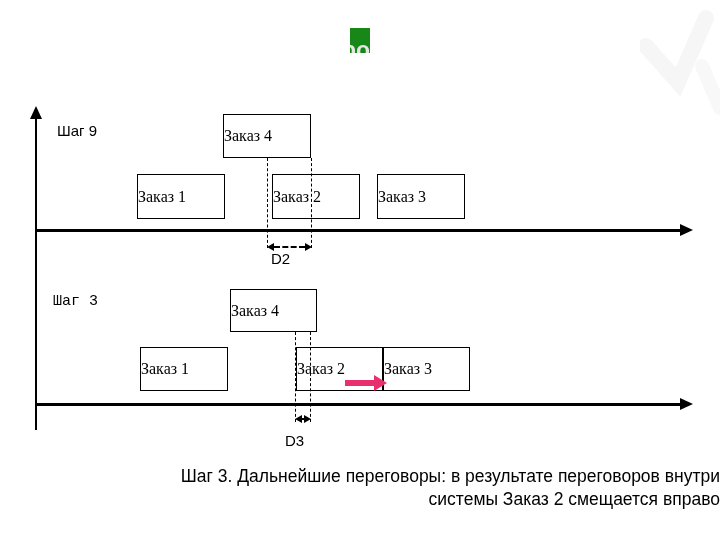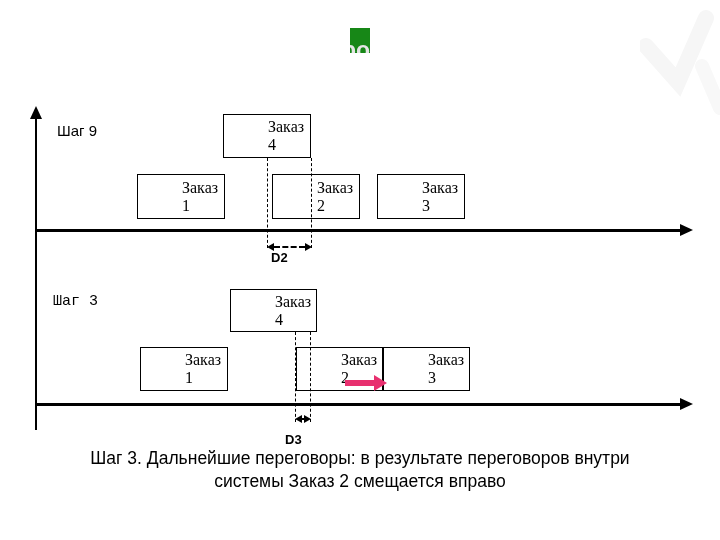--- a/index.html
+++ b/index.html
@@ -25,27 +25,27 @@
     border-bottom:13px solid #000;}
   .timeline{position:absolute;left:36px;width:646px;height:3px;background:#000;}
   .t1{top:229px;} .t2{top:403px;}
   .tl-head{position:absolute;left:680px;width:0;height:0;
     border-top:6px solid transparent;border-bottom:6px solid transparent;
     border-left:13px solid #000;}
   .t1h{top:224px;} .t2h{top:398px;}
   
   .axis-label{position:absolute;font-size:15px;}
   .lbl-s2{left:57px;top:122px;} .lbl-s3{left:53px;top:293px;font-family:Liberation Mono, monospace;}
-  .delta-label{position:absolute;font-size:13px;font-weight:bold;}
+  .delta-label{position:absolute;font-size:15px;}
   .lbl-d2{left:271px;top:250px;} .lbl-d3{left:285px;top:432px;}
   
   .obox{
     position:absolute;border:1px solid #000;background:#fff;
     display:flex;align-items:center;justify-content:flex-start;
-    font-family:"Liberation Serif",serif;font-size:16px;box-sizing:border-box;padding-left:44px;
+    font-family:"Liberation Serif",serif;font-size:16px;box-sizing:border-box;
   }
   .s2-o4{left:223px;top:114px;width:88px;height:44px;}
   .s2-o1{left:137px;top:174px;width:88px;height:45px;}
   .s2-o2{left:272px;top:174px;width:88px;height:45px;}
   .s2-o3{left:377px;top:174px;width:88px;height:45px;}
   .s3-o4{left:230px;top:289px;width:87px;height:43px;}
   .s3-o1{left:140px;top:347px;width:88px;height:44px;}
   .s3-o2{left:296px;top:347px;width:87px;height:44px;}
   .s3-o3{left:383px;top:347px;width:87px;height:44px;}
   
@@ -65,21 +65,21 @@
     border-bottom:4px solid transparent;border-left:7px solid #000;}
   .darr-3 .darr-line{min-width:2px;}
   
   .pink-arrow{position:absolute;left:345px;top:374px;height:17px;
     display:flex;align-items:center;}
   .pa-shaft{width:29px;height:6px;background:#e8306f;}
   .pa-head{width:0;height:0;border-top:8px solid transparent;
     border-bottom:8px solid transparent;border-left:13px solid #e8306f;}
   
   .caption{
-    position:absolute;left:0;top:447px;width:720px;text-align:center;
+    position:absolute;left:0;top:465px;width:720px;text-align:right;
     font-size:17.5px;line-height:23px;
   }
 </style>
 </head>
 <body>
 
 <div class="slide">
 
   <div class="title-highlight">
     <span>ро</span>

